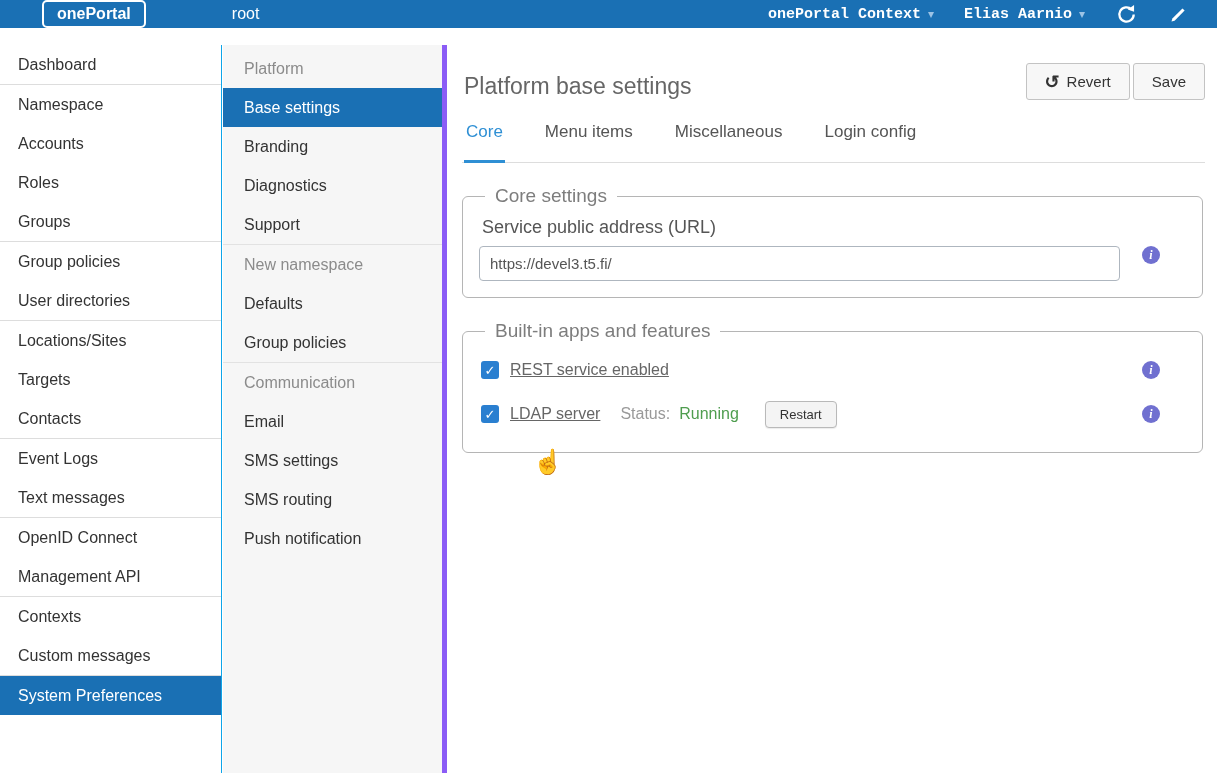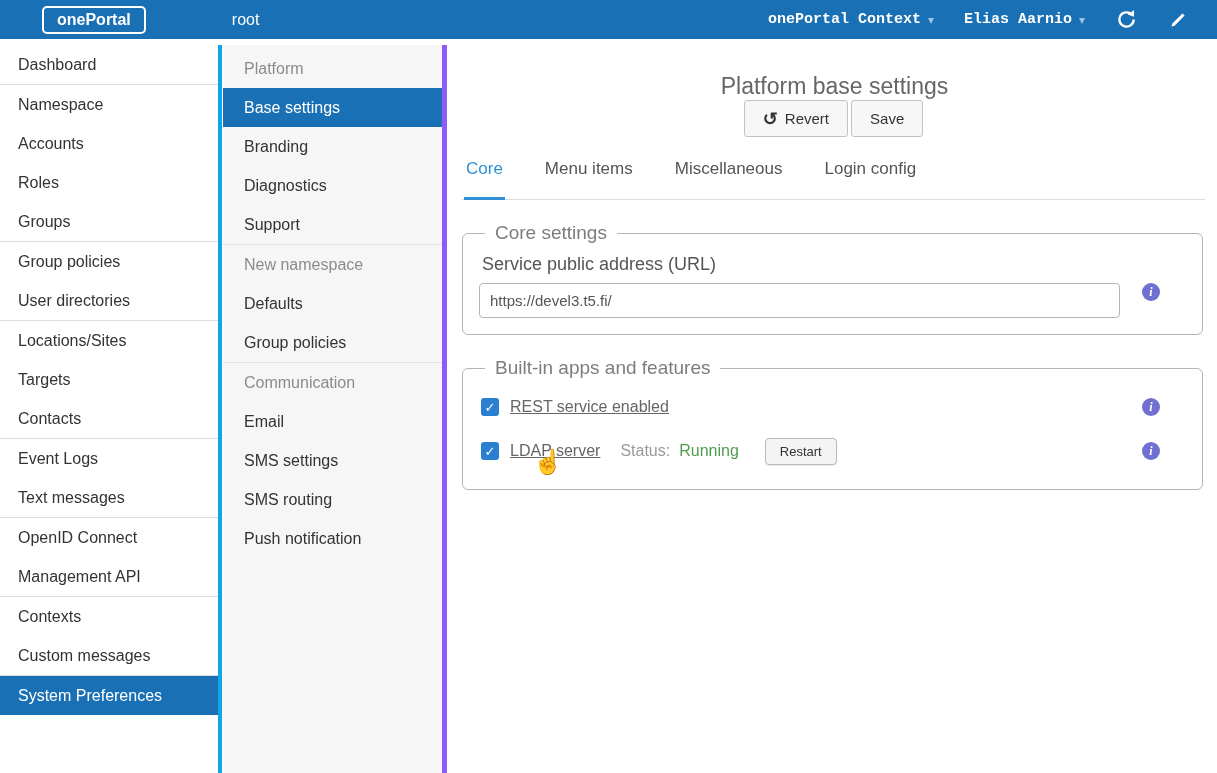--- a/index.html
+++ b/index.html
@@ -6,21 +6,21 @@
   html, body { width: 1217px; height: 773px; }
   body {
     font-family: "Liberation Sans", sans-serif;
     background: #fff;
     position: relative;
     overflow: hidden;
   }
 
   
   .topbar {
-    position: absolute; top: 0; left: 0; right: 0; height: 39px;
+    position: absolute; top: 0; left: 0; right: 0; height: 28px;
     background: #1a70b4;
     display: flex; align-items: center;
   }
   .logo {
     margin-left: 42px;
     border: 2px solid #fff; border-radius: 5px;
     padding: 3px 13px;
     color: #fff; font-weight: bold; font-size: 16px;
     cursor: pointer;
   }
@@ -30,21 +30,21 @@
     display: flex; align-items: center; gap: 30px;
   }
   .dropdown { display: flex; align-items: center; gap: 7px; cursor: pointer; }
   .dropdown .dd-label { color: #fff; font-size: 15px; font-weight: bold; font-family: Liberation Mono, monospace; }
   .caret { color: #9cc3e5; font-size: 12px; }
   .icon-btn { display: flex; align-items: center; cursor: pointer; }
 
   
   .sidebar {
     position: absolute; top: 45px; left: 0; width: 222px; bottom: 0;
-    background: #fff; border-right: 4px solid #0ea5e9; overflow: hidden;
+    background: #fff; border-right: 1px solid #0ea5e9; overflow: hidden;
   }
   .sgroup { border-bottom: 1px solid #ddd; }
   .sgroup.last { border-bottom: none; }
   .sitem {
     height: 39px; line-height: 39px; padding-left: 18px;
     font-size: 16px; color: #333; cursor: pointer; white-space: nowrap;
   }
   .sitem.selected { background: #1a70b4; color: #fff; }
 
   
@@ -62,21 +62,21 @@
     height: 39px; line-height: 39px; padding-left: 21px;
     color: #333; font-size: 16px; cursor: pointer; white-space: nowrap;
   }
   .subitem.selected { background: #1a70b4; color: #fff; }
 
   
   .main {
     position: absolute; top: 45px; left: 448px; right: 0; bottom: 0;
     background: #fff; padding: 18px 12px 0 14px; overflow: hidden;
   }
-  .title-row { display: flex; align-items: center; justify-content: space-between; flex-direction: column; }
+  .title-row { display: flex; align-items: flex-end; justify-content: space-between; }
   .page-title { font-size: 23px; color: #666; font-weight: 400; margin: 10px 0 0 2px; }
   .top-btns { display: flex; gap: 3px; }
   .top-btn {
     background: #f7f7f7; border: 1px solid #c3c3c3; border-radius: 3px;
     height: 37px; padding: 0 18px;
     font-family: inherit; font-size: 15px; color: #333;
     display: flex; align-items: center; gap: 7px; cursor: pointer;
   }
   .revert-glyph { font-size: 18px; font-weight: bold; line-height: 1; }
 

